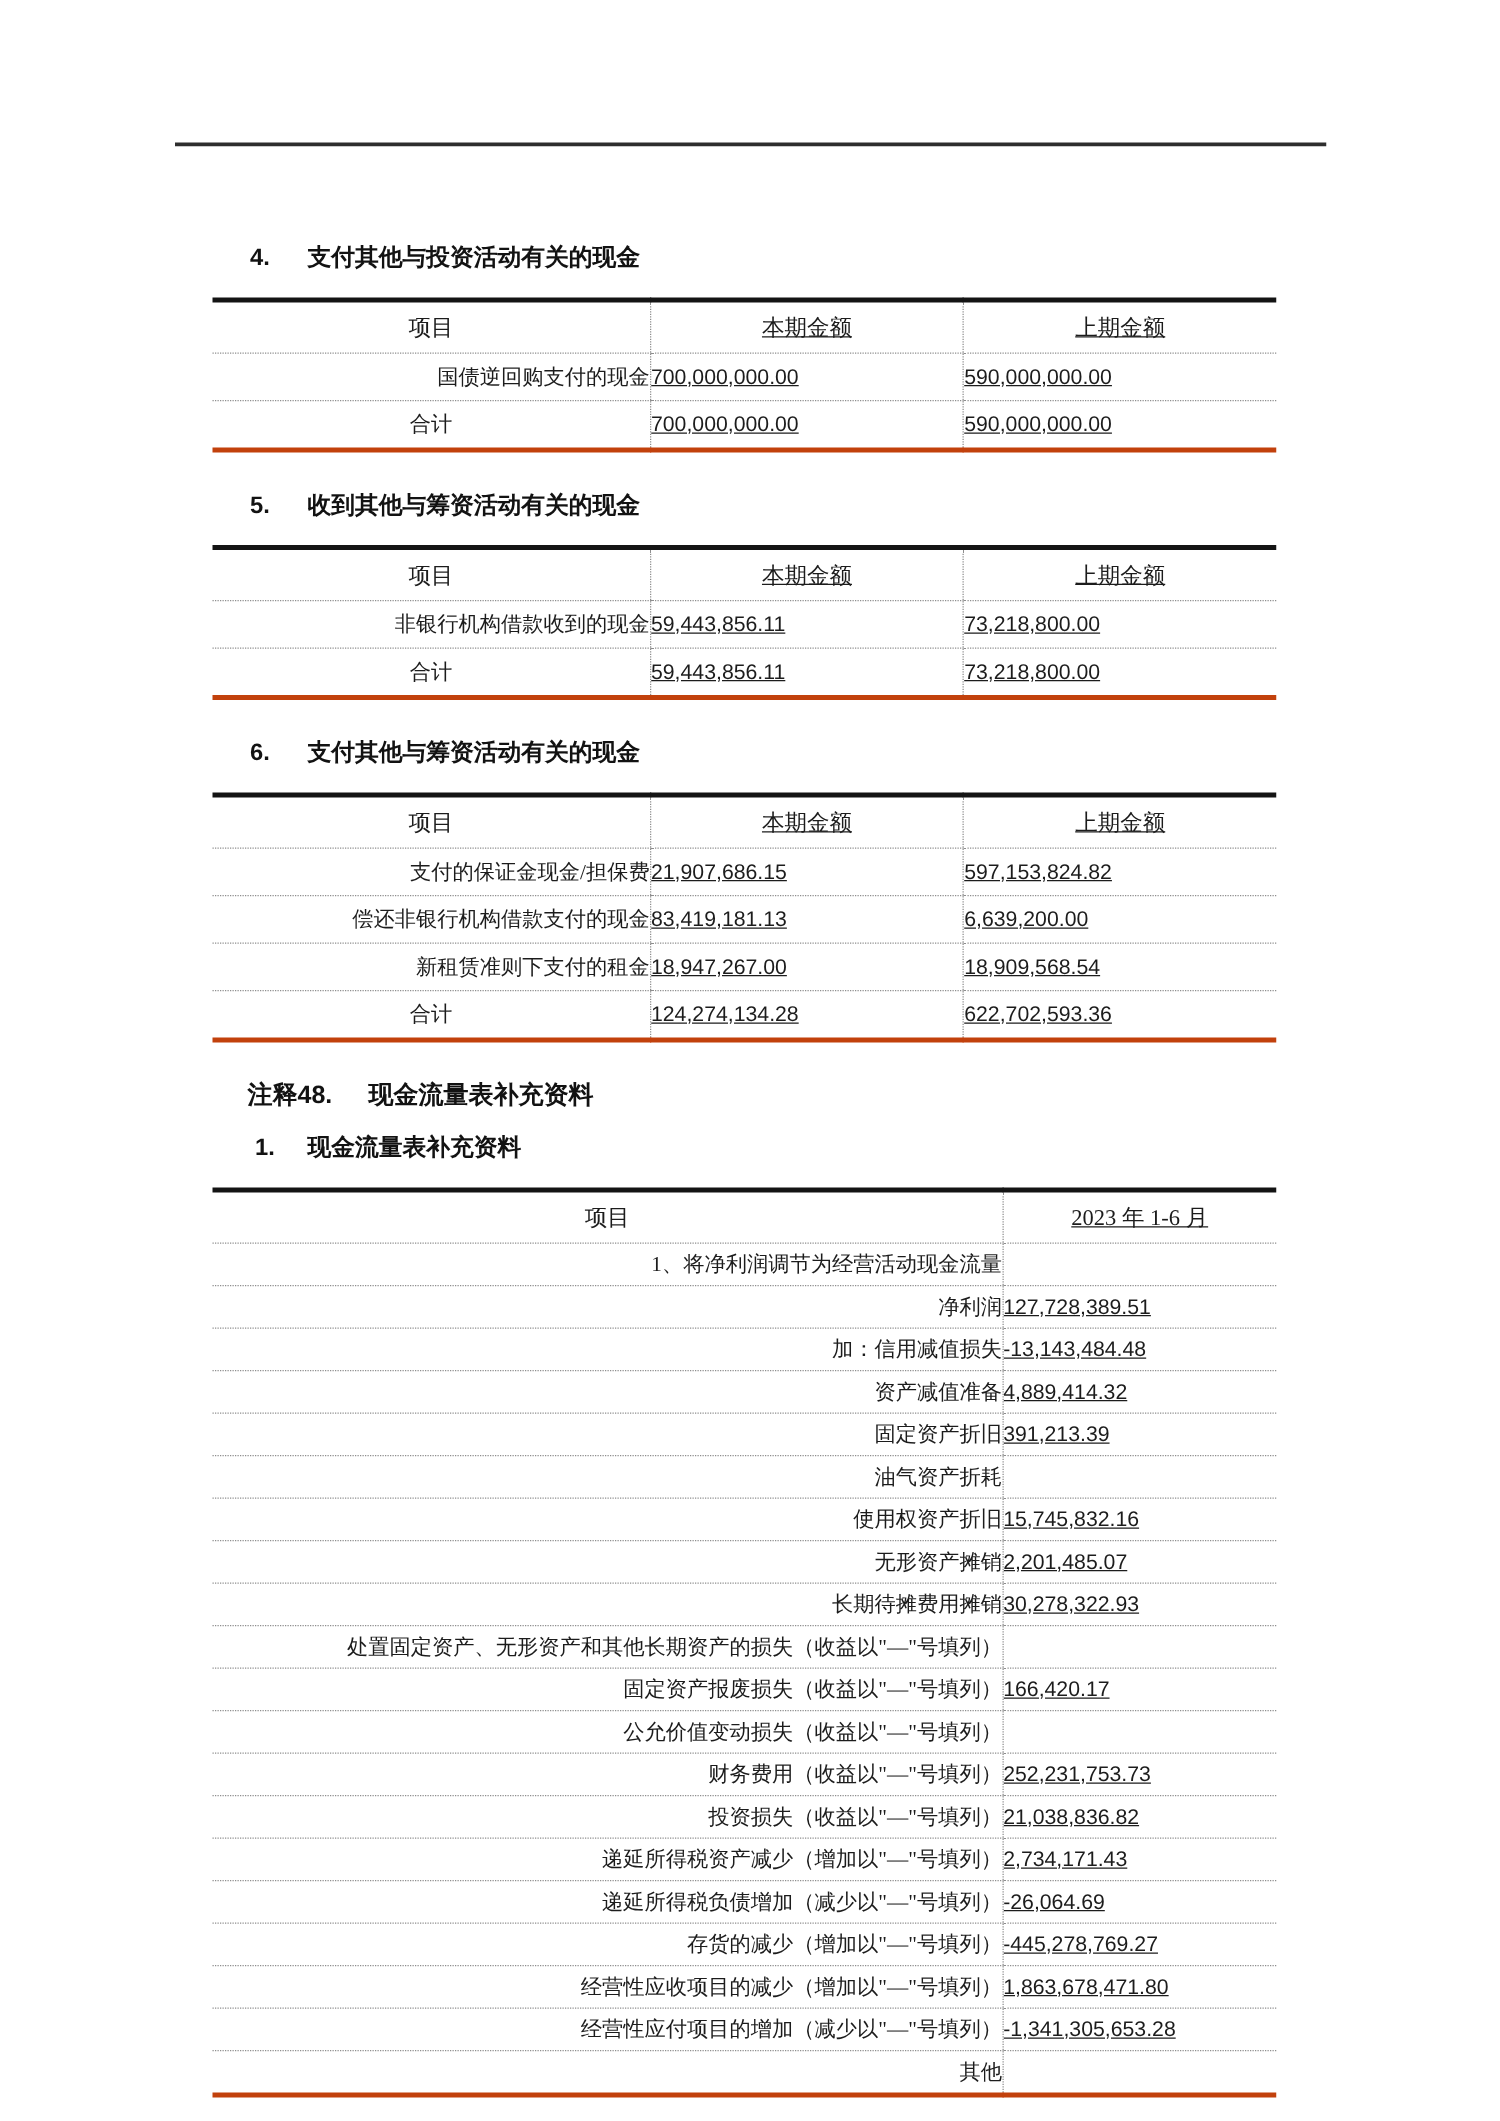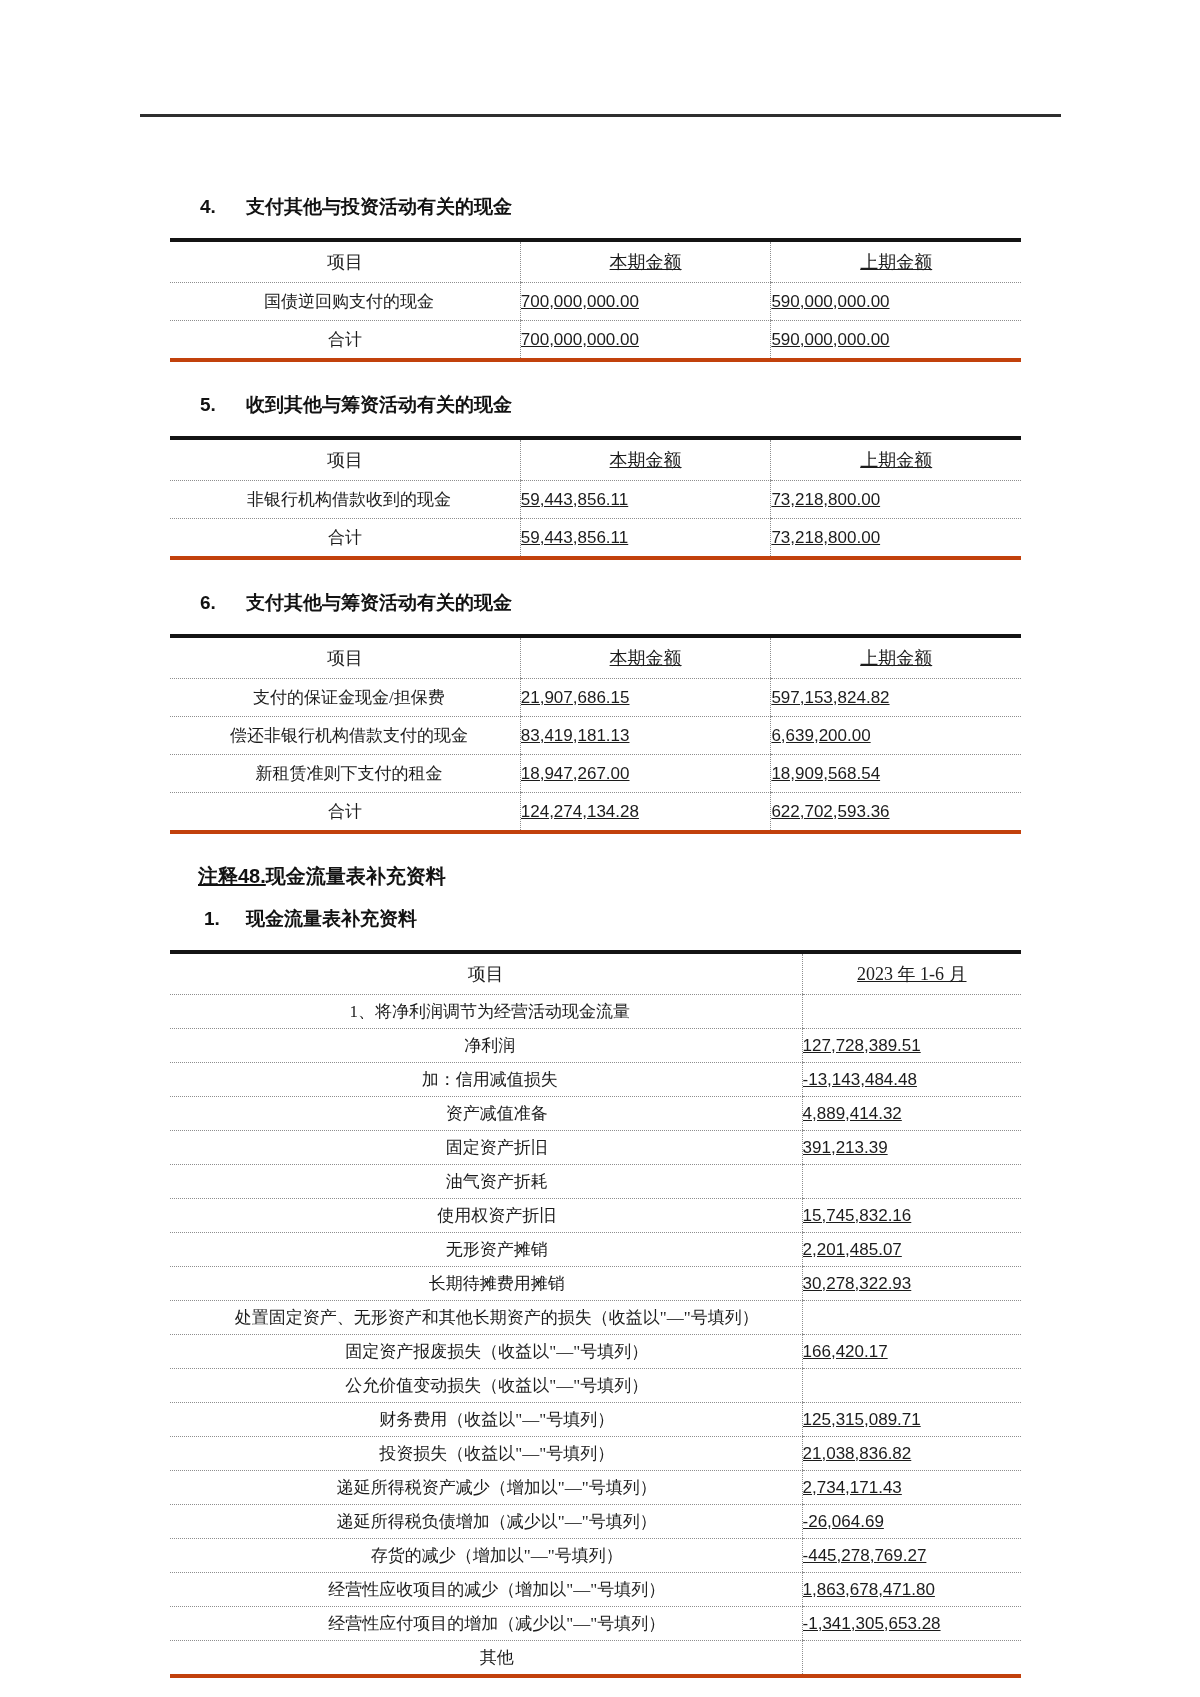--- a/index.html
+++ b/index.html
@@ -9,38 +9,38 @@
   .content{position:absolute;top:150px;left:170px;width:851px;}
 
   .sec-h{display:flex;align-items:baseline;margin:44px 0 18px 30px;
          font-family:"Liberation Sans","DejaVu Sans",sans-serif;font-weight:bold;
          font-size:19px;line-height:26px;color:#121212;}
   .sec-h .no{width:46px;flex:0 0 auto;}
   .sec-h.tight{margin-top:30px;}
   .note-h{display:flex;align-items:baseline;margin:28px 0 0 28px;
           font-family:"Liberation Sans","DejaVu Sans",sans-serif;font-weight:bold;
           font-size:20px;line-height:28px;color:#121212;}
-  .note-h .no{margin-right:0;text-decoration:underline;}
+  .note-h .no{margin-right:29px;}
   .sub-h{display:flex;align-items:baseline;margin:16px 0 18px 34px;
          font-family:"Liberation Sans","DejaVu Sans",sans-serif;font-weight:bold;
          font-size:19px;line-height:26px;color:#121212;}
   .sub-h .no{width:42px;flex:0 0 auto;}
 
   table{width:100%;border-collapse:collapse;table-layout:fixed;
         border-top:4px solid #141414;border-bottom:4px solid #c2410c;}
   th,td{font-size:17px;color:#1c1c1c;overflow:hidden;white-space:nowrap;
         border-bottom:1px dotted #8e8e8e;}
   tbody tr:last-child>td{border-bottom:none;}
   th+th,td+td{border-left:1px dotted #8e8e8e;text-decoration:underline;}
   th{font-weight:normal;font-size:18px;text-align:center;padding:8px 0;}
   .t3 td{padding:7px 0;}
   .t2 td{padding:5px 0;}
   .t3 .c1{width:41.2%;} .t3 .c2{width:29.4%;} .t3 .c3{width:29.4%;}
   .t2 .c1{width:74.3%;} .t2 .c2{width:25.7%;}
-  td.lbl{text-align:center;padding-left:8px;}
+  td.lbl{text-align:right;padding-left:8px;}
   td.lbl.indent{padding-left:22px;}
   td.lbl.total{text-align:center;padding-left:0;}
   td.num{text-align:left;padding-right:10px;
          font-family:"Liberation Sans","DejaVu Sans",sans-serif;}
 </style>
 </head>
 <body>
 
 <div class="page">
   <div class="top-rule"></div>
@@ -193,21 +193,21 @@
           <tr>
             <td class="lbl c1 indent">固定资产报废损失（收益以"—"号填列）</td>
             <td class="num c2">166,420.17</td>
           </tr>
           <tr>
             <td class="lbl c1 indent">公允价值变动损失（收益以"—"号填列）</td>
             <td class="num c2"></td>
           </tr>
           <tr>
             <td class="lbl c1 indent">财务费用（收益以"—"号填列）</td>
-            <td class="num c2">125,315,089.71</td>
+            <td class="num c2">252,231,753.73</td>
           </tr>
           <tr>
             <td class="lbl c1 indent">投资损失（收益以"—"号填列）</td>
             <td class="num c2">21,038,836.82</td>
           </tr>
           <tr>
             <td class="lbl c1 indent">递延所得税资产减少（增加以"—"号填列）</td>
             <td class="num c2">2,734,171.43</td>
           </tr>
           <tr>

